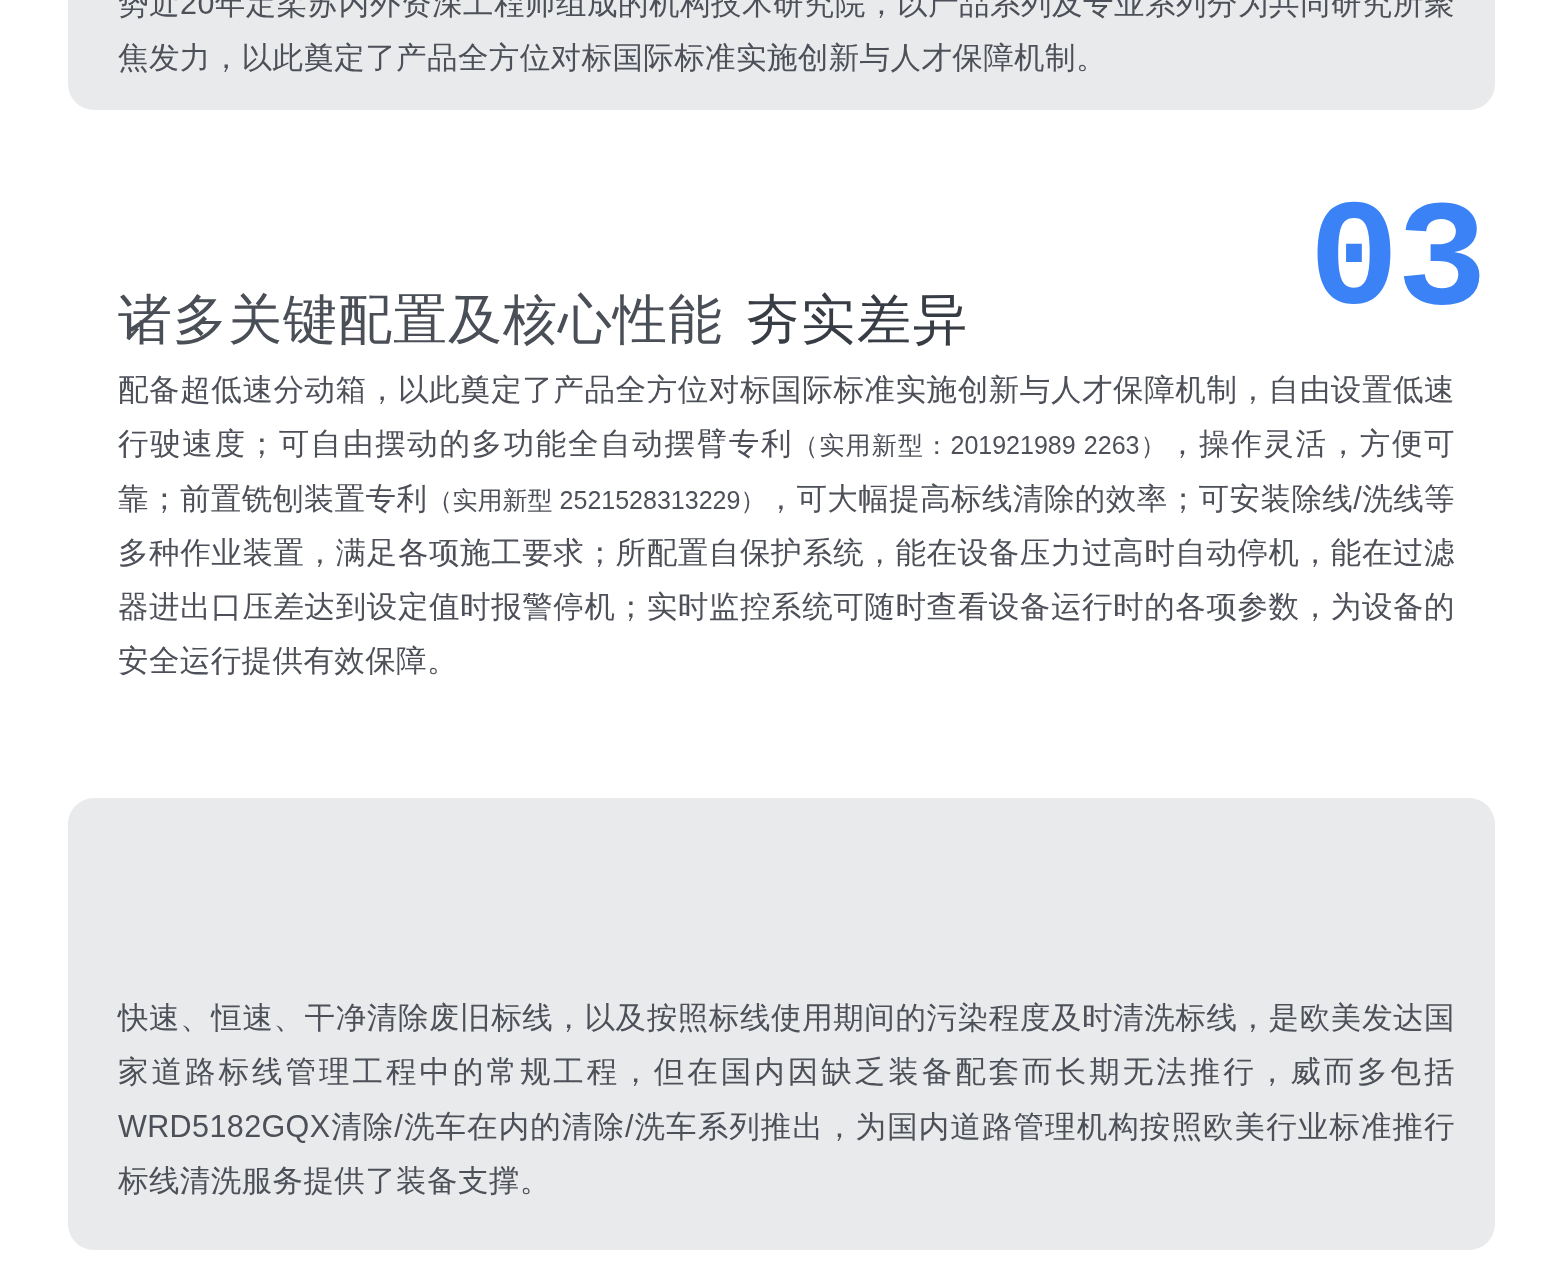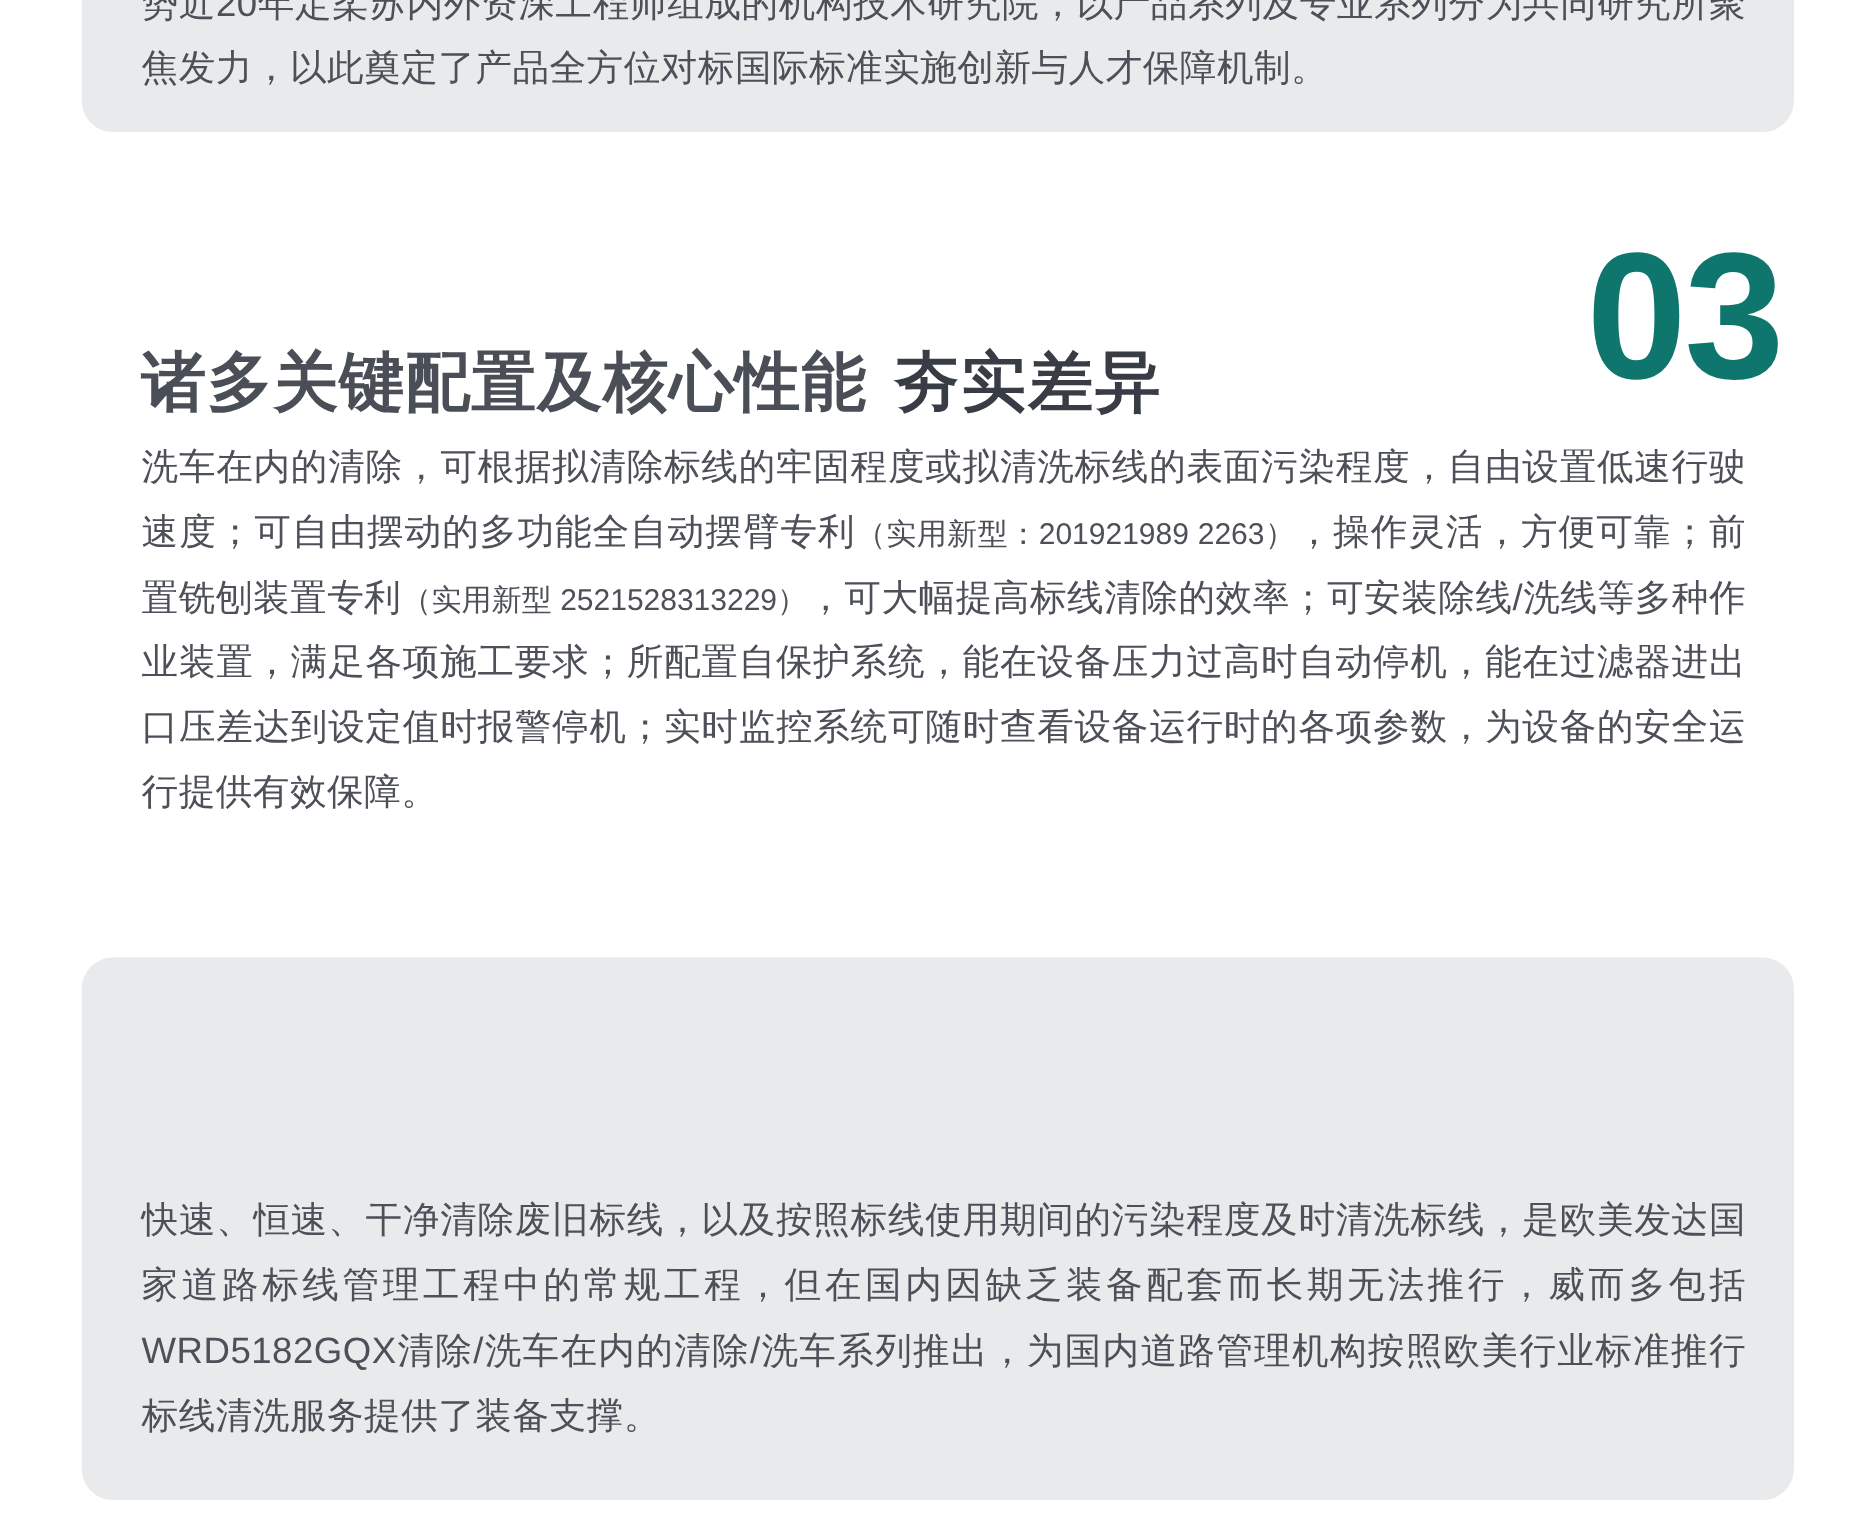--- a/index.html
+++ b/index.html
@@ -40,40 +40,40 @@
     position: relative;
     display: flex;
     align-items: flex-end;
     padding-left: 118px;
     padding-right: 60px;
     box-sizing: border-box;
   }
 
   .headline {
     font-size: 54px;
-    font-weight: 700;
+    font-weight: 400;
     color: #4a4f57;
     letter-spacing: 1px;
     line-height: 1.15;
     white-space: nowrap;
   }
   .headline .accent {
     color: #373c45;
     margin-left: 22px;
     letter-spacing: 2px;
   }
 
   .bignum {
     position: absolute;
     font-size: 150px;
     font-weight: 700;
-    color: #0f766e;
+    color: #3b82f6;
     line-height: 1;
     letter-spacing: -2px;
-    font-family: Liberation Sans, sans-serif;
+    font-family: Liberation Mono, monospace;
     text-align: center;
   }
 
   .body-text {
     position: absolute;
     left: 118px;
     width: 1337px;
     font-size: 30.5px;
     line-height: 1.78;
     color: #4d5058;
@@ -127,21 +127,21 @@
     <div class="inner">势近20年定柔苏内外资深工程师组成的机构技术研究院，以产品系列及专业系列分为共同研究所聚焦发力，以此奠定了产品全方位对标国际标准实施创新与人才保障机制。</div>
   </div>
 
   <div class="section" id="section-03">
     <div class="headline-row">
       <div class="headline">
         <span>诸多关键配置及核心性能</span><span class="accent">夯实差异</span>
       </div>
       <div class="bignum">03</div>
     </div>
-    <div class="body-text" id="body-03"><span>洗车在内的清除，可根据拟清除标线的牢固程度或拟清洗标线的表面污染程度，自由设置低速行驶速度；可自由摆动的多功能全自动摆臂专利</span><span class="small">（实用新型：201921989 2263）</span><span>，操作灵活，方便可靠；前置铣刨装置专利</span><span class="small">（实用新型 2521528313229）</span><span>，可大幅提高标线清除的效率；可安装除线/洗线等多种作业装置，满足各项施工要求；所配置自保护系统，能在设备压力过高时自动停机，能在过滤器进出口压差达到设定值时报警停机；实时监控系统可随时查看设备运行时的各项参数，为设备的安全运行提供有效保障。</span></div>
+    <div class="body-text" id="body-03"><span>配备超低速分动箱，以此奠定了产品全方位对标国际标准实施创新与人才保障机制，自由设置低速行驶速度；可自由摆动的多功能全自动摆臂专利</span><span class="small">（实用新型：201921989 2263）</span><span>，操作灵活，方便可靠；前置铣刨装置专利</span><span class="small">（实用新型 2521528313229）</span><span>，可大幅提高标线清除的效率；可安装除线/洗线等多种作业装置，满足各项施工要求；所配置自保护系统，能在设备压力过高时自动停机，能在过滤器进出口压差达到设定值时报警停机；实时监控系统可随时查看设备运行时的各项参数，为设备的安全运行提供有效保障。</span></div>
   </div>
 
   <div class="card" id="card-bottom"></div>
   <div class="section" id="section-04">
     <div class="headline-row">
     </div>
     <div class="body-text" id="body-04"><span>快速、恒速、干净清除废旧标线，以及按照标线使用期间的污染程度及时清洗标线，是欧美发达国家道路标线管理工程中的常规工程，但在国内因缺乏装备配套而长期无法推行，威而多包括WRD5182GQX清除/洗车在内的清除/洗车系列推出，为国内道路管理机构按照欧美行业标准推行标线清洗服务提供了装备支撑。</span></div>
   </div>
 
 </div>

